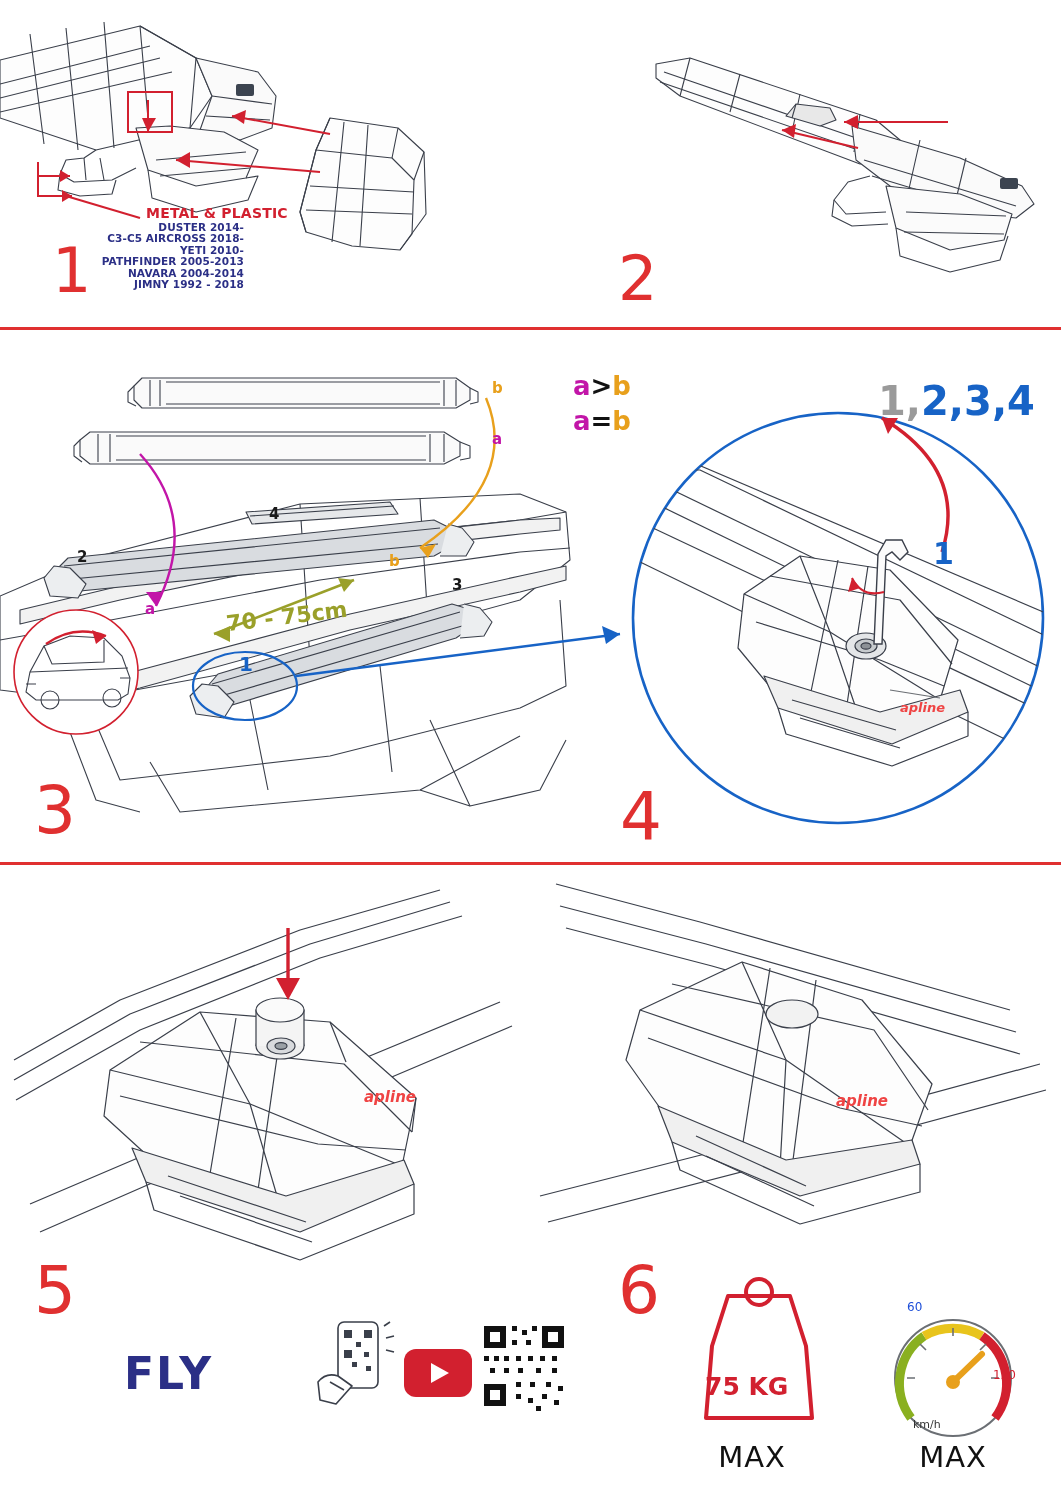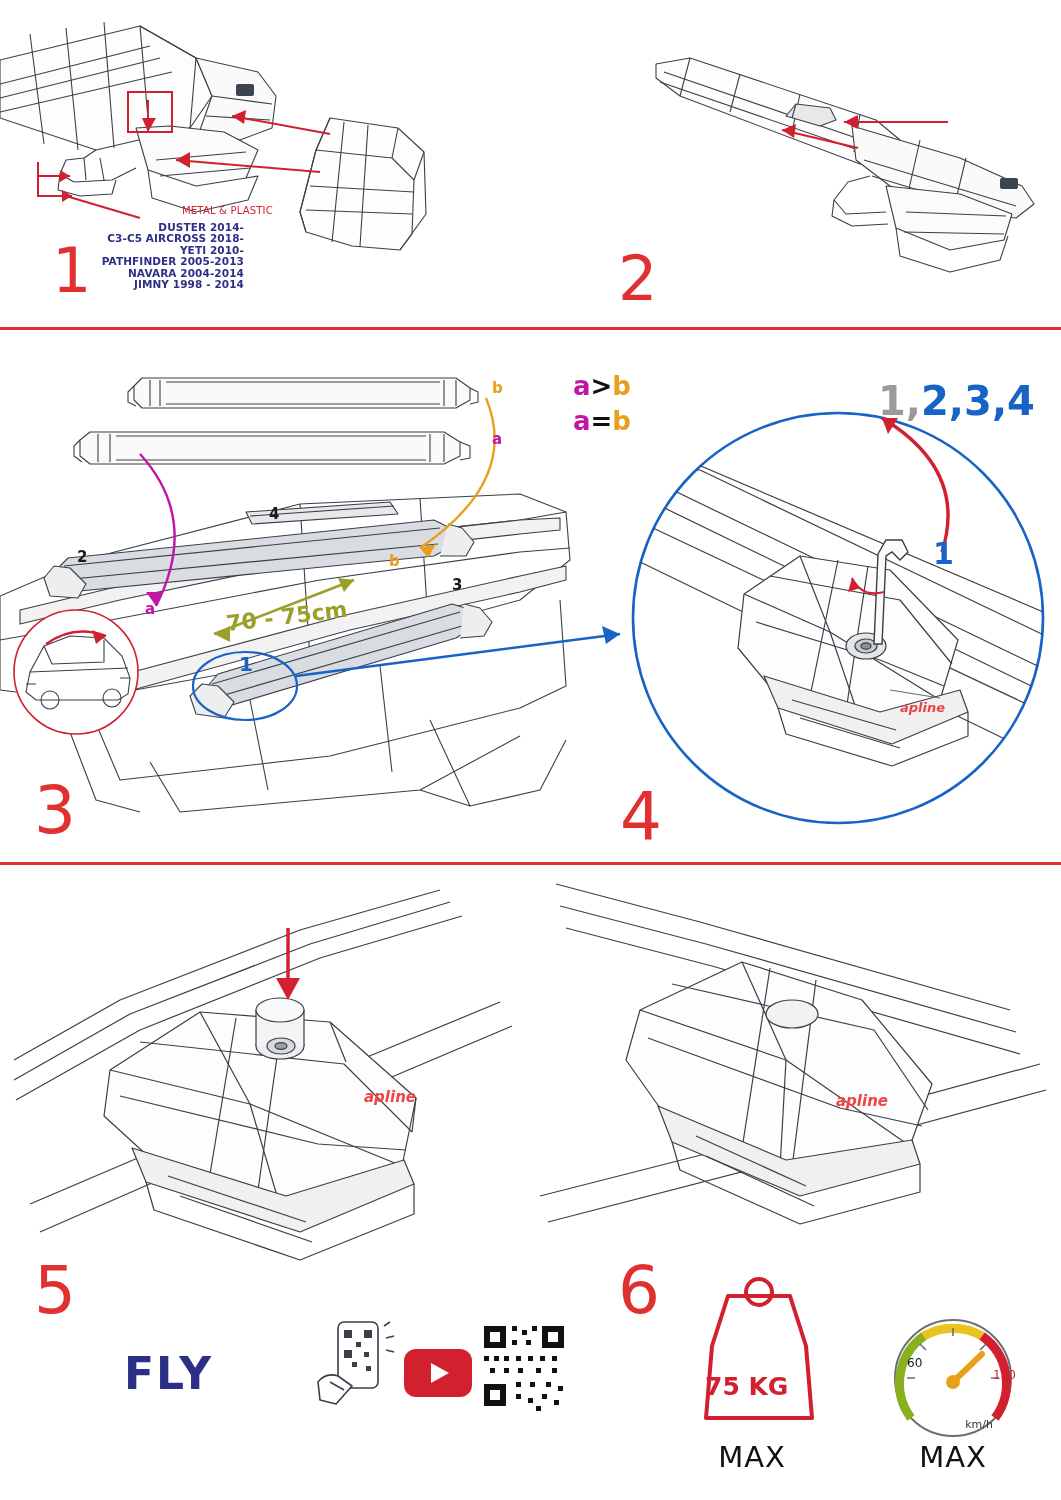--- a/index.html
+++ b/index.html
@@ -41,24 +41,23 @@
 
   
   svg.layer { position: absolute; left: 0; top: 0; overflow: visible; }
 
   
   .metal-plastic {
     position: absolute;
     left: 146px; top: 205px;
     color: #d2202f;
     font-family: "DejaVu Sans", sans-serif;
-    font-weight: normal;
-    font-size: 10px;
+    font-weight: bold;
+    font-size: 14px;
     letter-spacing: .2px;
-    margin-left: 36px;
   }
   .vehlist {
     position: absolute;
     left: 0px; top: 222px;
     width: 244px;
     text-align: right;
     color: #2b2f86;
     font-family: "DejaVu Sans", sans-serif;
     font-weight: bold;
     font-size: 10.5px;
@@ -195,28 +194,28 @@
     font-family: "DejaVu Sans", sans-serif;
     font-weight: normal;
     font-size: 29px;
     color: #111;
     letter-spacing: 1px;
   }
   .kmh {
     position: absolute;
     left: 913px; top: 1418px;
     width: 80px;
-    text-align: right;
+    text-align: left;
     font-family: "DejaVu Sans", sans-serif;
     font-size: 11px;
     color: #333;
   }
   .gauge-60 {
-    position: absolute; left: 907px; top: 1356px;
-    font-family: "DejaVu Sans", sans-serif; font-size: 12px; color: #0f172a; text-align: right;
+    position: absolute; left: 907px; top: 1300px;
+    font-family: "DejaVu Sans", sans-serif; font-size: 12px; color: #1d4ed8; text-align: right;
   }
   .gauge-120 {
     position: absolute; left: 993px; top: 1368px;
     font-family: "DejaVu Sans", sans-serif; font-size: 12px; color: #d2202f;
   }
 
   .yt {
     position: absolute;
     left: 404px; top: 1349px;
     width: 68px; height: 48px;
@@ -293,21 +292,21 @@
   </svg>
 
   <div class="stepnum s1">1</div>
   <div class="metal-plastic">METAL &amp; PLASTIC</div>
   <div class="vehlist">
     <div>DUSTER 2014-</div>
     <div>C3-C5 AIRCROSS 2018-</div>
     <div>YETI 2010-</div>
     <div>PATHFINDER 2005-2013</div>
     <div>NAVARA 2004-2014</div>
-    <div>JIMNY 1998 - 2014</div>
+    <div>JIMNY 1992 - 2018</div>
   </div>
 
   <svg class="layer" width="1061" height="1500">
     <g stroke="#3a3f4a" fill="none" stroke-width="1.1" stroke-linejoin="round">
 
       <path d="M656 64 L690 58 L876 120 L900 140 L890 160 L860 164 L680 96 L656 78 Z" fill="#fdfdfd"></path>
       <path d="M664 72 L868 142 M660 82 L864 152"></path>
       <path d="M690 58 L680 96 M740 74 L730 112 M800 94 L792 132 M860 114 L854 152"></path>
 
       <path d="M852 126 L960 158 L1022 186 L1034 204 L1016 218 L960 212 L890 186 L856 160 Z" fill="#fafafa"></path>

